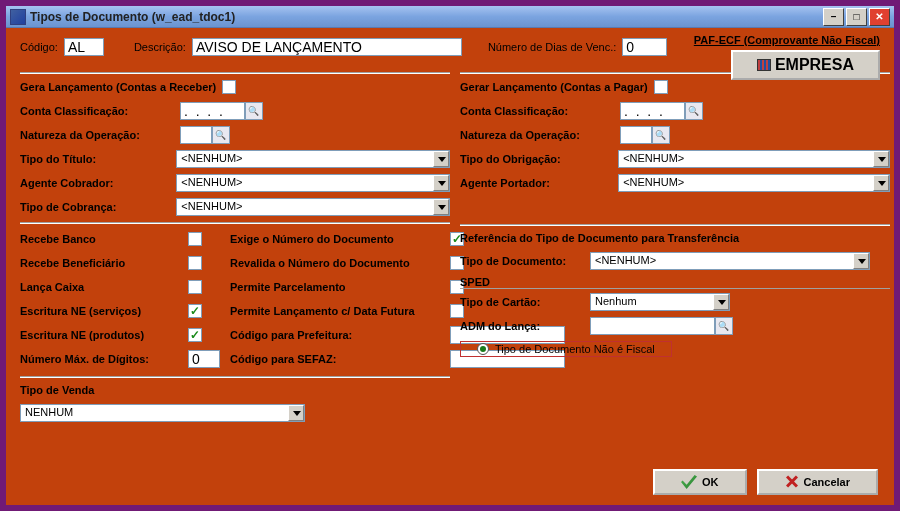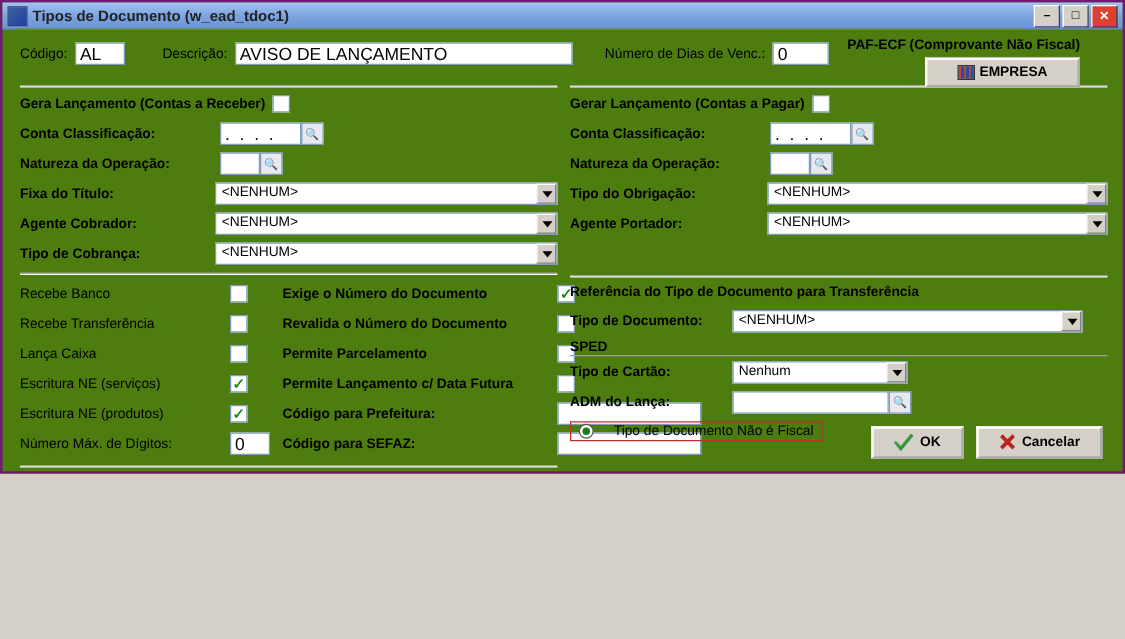--- a/index.html
+++ b/index.html
@@ -5,23 +5,23 @@
   * { box-sizing: border-box; }
   body {
     margin: 0;
     font-family: Arial, sans-serif;
     font-size: 11px;
     background: #d4d0c8;
     color: #000;
   }
   .window {
     width: 900px;
-    height: 379px;
-    background: #4d7c0f;
-    border: 2px solid #701a75;
+    height: 511px;
+    background: #c2410c;
+    border: 6px solid #701a75;
     position: relative;
   }
   .titlebar {
     height: 22px;
     background: linear-gradient(to bottom, #a6c3f0, #7ba4e0 50%, #6b94d0);
     border-bottom: 1px solid #5a7ab0;
     display: flex;
     align-items: center;
     padding: 0 4px;
     justify-content: space-between;
@@ -78,50 +78,50 @@
     display:inline-block;
     position:relative;
   }
   .dropdown-arrow::after{
     content:""; position:absolute; left:4px; top:5px;
     border-left:4px solid transparent; border-right:4px solid transparent;
     border-top:5px solid #000;
   }
   .select-wrap { display:inline-flex; border:1px solid #7f9db9; background:#fff; height:18px; align-items:stretch; }
   .select-wrap .sel-text{ padding:1px 4px; flex:1; font-size:11px; }
-  .paf-area { position:absolute; right:34px; top:6px; text-align:right; font-weight:bold; font-size:11px;}
+  .paf-area { position:absolute; right:14px; top:6px; text-align:right; font-weight:bold; font-size:11px;text-decoration:underline;}
   .btn-empresa {
     display:inline-flex; align-items:center; gap:4px;
     border:2px outset #fff; background:#d4d0c8;
-    padding:4px 24px; font-weight:bold; font-size:11px;
+    padding:4px 24px; font-weight:bold; font-size:16px;
     margin-top:4px;
   }
   .btn-empresa .ico{ width:14px; height:12px; background: repeating-linear-gradient(to right,#c04040 0 2px,#2050a0 2px 4px); border:1px solid #333;}
   .section-row { display:flex; gap:10px; }
   .col { width: 430px; }
   .group-head { display:flex; align-items:center; gap:6px; font-weight:bold; margin:4px 0 8px; }
   .hr { border-top:1px solid #a0a0a0; border-bottom:1px solid #fff; margin:2px 0 6px; }
   .field-row { display:flex; align-items:center; margin-bottom:6px; }
   .field-row .flabel { width:160px; font-weight:bold; }
   .checkbox {
     width:14px; height:14px; border:1px solid #7f9db9; background:#fff;
     display:inline-flex; align-items:center; justify-content:center;
     font-size:11px; line-height:1;
   }
   .checkbox.checked::after{ content:"\2713"; color:#1a8a1a; font-weight:bold; font-size:12px; }
   .chk-grid { display:flex; gap:10px; margin-top:6px;}
   .chk-col { }
   .chk-row { display:flex; align-items:center; margin-bottom:6px; height:18px;}
-  .chk-row .clabel{ width:168px; font-weight:normal;}
+  .chk-row .clabel{ width:168px; font-weight:bold;}
   .chk-row .clabel2{ width:220px; font-weight:bold;}
   .radio { width:12px; height:12px; border:1px solid #555; border-radius:50%; background:#fff; display:inline-flex; align-items:center; justify-content:center; margin-right:4px;}
   .radio.checked::after{ content:""; width:6px; height:6px; background:#1a7a1a; border-radius:50%;}
-  .radio-box { border:1px solid #c03030; padding:1px 6px; display:inline-flex; align-items:center; gap:12px;}
+  .radio-box { border:1px solid #c03030; padding:1px 16px; display:inline-flex; align-items:center; gap:2px;}
   .footer-btns { position:absolute; right:16px; bottom:10px; display:flex; gap:10px;}
-  .btn { border:2px outset #fff; background:#d4d0c8; padding:4px 16px; font-weight:bold; display:flex; gap:5px; align-items:center;}
+  .btn { border:2px outset #fff; background:#d4d0c8; padding:4px 26px; font-weight:bold; display:flex; gap:5px; align-items:center;}
   .btn .ok-ico{ width:16px; height:14px; background:linear-gradient(135deg,#4cb050,#2a8030); clip-path: polygon(0 50%,35% 100%,100% 10%,85% 0,35% 70%,10% 40%);}
   .btn .cancel-ico{ width:14px; height:14px; position:relative;}
   .btn .cancel-ico::before,.btn .cancel-ico::after{content:"";position:absolute;left:0;top:5px;width:14px;height:3px;background:#c02020;}
   .btn .cancel-ico::before{transform:rotate(45deg);} .btn .cancel-ico::after{transform:rotate(-45deg);}
   .sped-head{font-weight:bold; margin:6px 0 4px; border-bottom:1px solid #a0a0a0;}
 </style>
 </head>
 <body>
 
 <div class="window">
@@ -169,21 +169,21 @@
           <span class="flabel">Conta Classificação:</span>
           <input class="input dotted" value=".  .  .  ." style="">
           <span class="lookup">🔍</span>
         </div>
         <div class="field-row">
           <span class="flabel">Natureza da Operação:</span>
           <input class="input tiny" style="">
           <span class="lookup">🔍</span>
         </div>
         <div class="field-row">
-          <span class="flabel">Fixa do Título:</span>
+          <span class="flabel">Tipo do Título:</span>
           <div class="select-wrap" style="width:280px">
             <span class="sel-text">&lt;NENHUM&gt;</span>
             <span class="dropdown-arrow"></span>
           </div>
         </div>
         <div class="field-row">
           <span class="flabel">Agente Cobrador:</span>
           <div class="select-wrap" style="width:280px">
             <span class="sel-text">&lt;NENHUM&gt;</span>
             <span class="dropdown-arrow"></span>
@@ -198,21 +198,21 @@
         </div>
 
         <div class="hr"></div>
         <div class="chk-grid">
           <div class="chk-col">
             <div class="chk-row">
                 <span class="clabel">Recebe Banco</span>
                 <span class="checkbox"></span>
               </div>
             <div class="chk-row">
-                <span class="clabel">Recebe Transferência</span>
+                <span class="clabel">Recebe Beneficiário</span>
                 <span class="checkbox"></span>
               </div>
             <div class="chk-row">
                 <span class="clabel">Lança Caixa</span>
                 <span class="checkbox"></span>
               </div>
             <div class="chk-row">
                 <span class="clabel">Escritura NE (serviços)</span>
                 <span class="checkbox checked"></span>
               </div>

